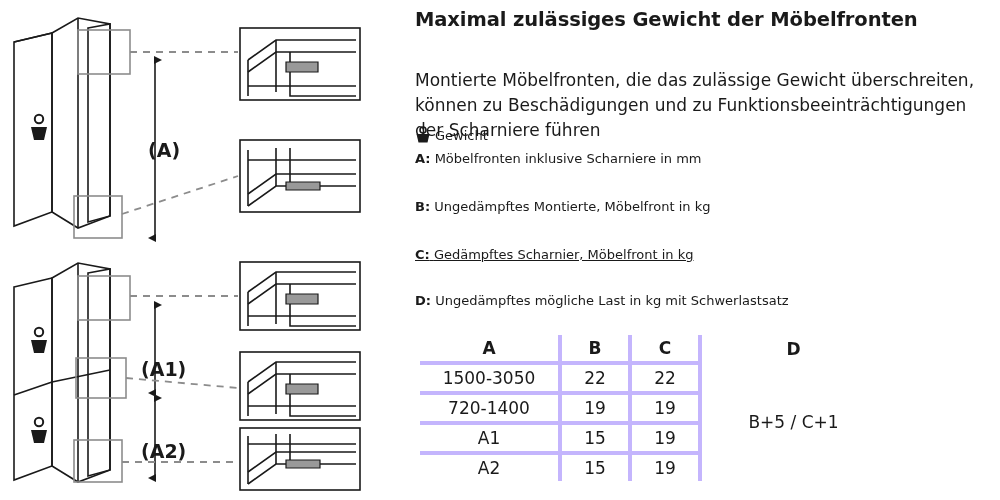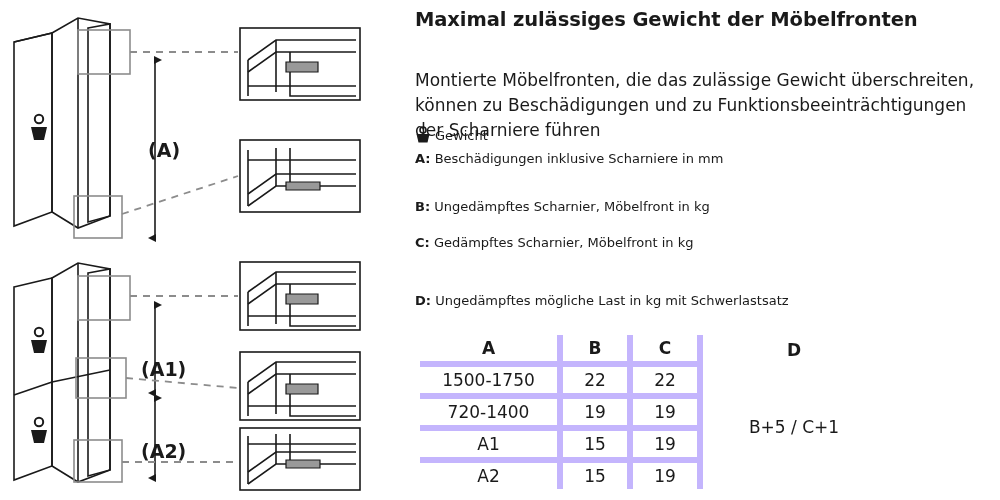--- a/index.html
+++ b/index.html
@@ -64,21 +64,21 @@
     font-size: 13px;
     line-height: 22px;
     white-space: nowrap;
   }
   .legend-line b {
     font-weight: bold;
   }
   #legend-weight { top: 125px; }
   #legend-a      { top: 148px; }
   #legend-b      { top: 196px; }
-  #legend-c      { top: 232px; }
+  #legend-c      { top: 244px; text-decoration: underline; }
   #legend-d      { top: 290px; }
 
   .weight-glyph {
     display: inline-block;
     width: 16px;
     height: 17px;
     position: relative;
     vertical-align: -3px;
     margin-right: 4px;
   }
@@ -86,21 +86,21 @@
 
   
   #weight-table {
     position: absolute;
     left: 5px;
     top: 335px;
     border-collapse: collapse;
     font-size: 17px;
   }
   #weight-table td, #weight-table th {
-    border: 6px solid #c4b5fd;
+    border: 4px solid #c4b5fd;
     padding: 3px 6px;
     text-align: center;
     font-weight: normal;
     height: 25px;
     box-sizing: border-box;
   }
   
   #weight-table tr:first-child th,
   #weight-table tr:first-child td { border-top: none; }
   #weight-table tr:last-child td { border-bottom: none; margin-top: 44px; }
@@ -262,26 +262,26 @@
       <span class="weight-glyph">
         <svg width="16" height="17" viewBox="0 0 16 17">
           <circle cx="8" cy="4" r="3" fill="none" stroke="#1a1a1a" stroke-width="1.6"></circle>
           <path d="M1.5,8 L14.5,8 L12.5,16.5 L3.5,16.5 Z" fill="#1a1a1a"></path>
         </svg>
       </span><span>Gewicht</span>
     </div>
 
     <div class="legend-line" id="legend-a">
       <b>A:</b>
-      <span>Beschädigungen inklusive Scharniere in mm</span>
+      <span>Möbelfronten inklusive Scharniere in mm</span>
     </div>
 
     <div class="legend-line" id="legend-b">
       <b>B:</b>
-      <span>Ungedämpftes Scharnier, Möbelfront in kg</span>
+      <span>Ungedämpftes Montierte, Möbelfront in kg</span>
     </div>
 
     <div class="legend-line" id="legend-c">
       <b>C:</b>
       <span>Gedämpftes Scharnier, Möbelfront in kg</span>
     </div>
 
     <div class="legend-line" id="legend-d">
       <b>D:</b>
       <span>Ungedämpftes mögliche Last in kg mit Schwerlastsatz</span>
@@ -291,21 +291,21 @@
       <thead>
         <tr>
           <th class="col-a bold">A</th>
           <th class="col-b">B</th>
           <th class="col-c">C</th>
           <th class="col-d hdr-d">D</th>
         </tr>
       </thead>
       <tbody>
         <tr>
-          <td class="col-a">1500-1750</td>
+          <td class="col-a">1500-3050</td>
           <td class="col-b">22</td>
           <td class="col-c">22</td>
           <td class="col-d" rowspan="4">B+5 / C+1</td>
         </tr>
         <tr>
           <td class="col-a">720-1400</td>
           <td class="col-b">19</td>
           <td class="col-c">19</td>
         </tr>
         <tr>

